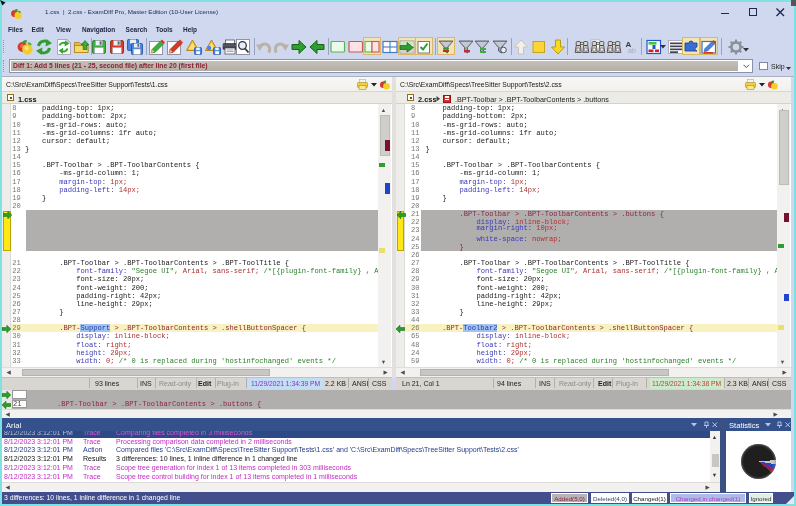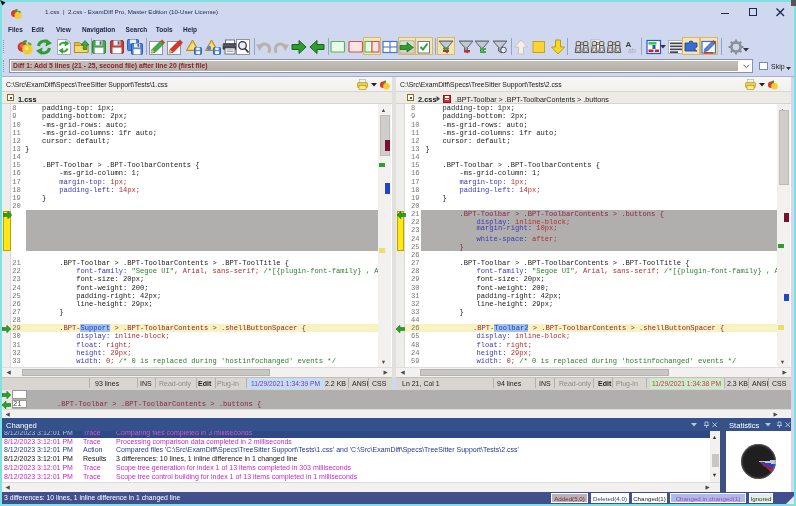--- a/index.html
+++ b/index.html
@@ -428,42 +428,42 @@
     <pre class="code" style="left:29.5px;top:90.35px">    }</pre>
     <div class="ln" style="top:98.50px;left:15px">20</div>
     <div style="position:absolute;left:24.5px;top:106.65px;width:356.5px;height:40.75px;background:#b1aeae"></div>
     <div class="ln" style="top:106.65px;left:15px">21</div>
     <pre class="code" style="left:29.5px;top:106.65px"><span style="color:#8c2743">        .BPT-Toolbar &gt; .BPT-ToolbarContents &gt; .buttons {</span></pre>
     <div class="ln" style="top:114.80px;left:15px">22</div>
     <pre class="code" style="left:29.5px;top:114.80px">            <span style="color:#3a3ab8">display:</span> <span style="color:#b03030">inline-block;</span></pre>
     <div class="ln" style="top:122.95px;left:15px">23</div>
     <pre class="code" style="left:29.5px;top:120px">            <span style="color:#3a3ab8">margin-right:</span> <span style="color:#b03030">10px;</span></pre>
     <div class="ln" style="top:131.10px;left:15px">24</div>
-    <pre class="code" style="left:29.5px;top:131.10px">            <span style="color:#3a3ab8">white-space:</span> <span style="color:#b03030">after;</span></pre>
+    <pre class="code" style="left:29.5px;top:131.10px">            <span style="color:#3a3ab8">white-space:</span> <span style="color:#b03030">nowrap;</span></pre>
     <div class="ln" style="top:139.25px;left:15px">25</div>
     <pre class="code" style="left:29.5px;top:139.25px"><span style="color:#8c2743">        }</span></pre>
     <div class="ln" style="top:147.40px;left:15px">26</div>
     <div class="ln" style="top:155.55px;left:15px">27</div>
     <pre class="code" style="left:29.5px;top:155.55px">        .BPT-Toolbar &gt; .BPT-ToolbarContents &gt; .BPT-ToolTitle {</pre>
     <div class="ln" style="top:163.70px;left:15px">28</div>
     <pre class="code" style="left:29.5px;top:163.70px">            <span style="color:#3a3ab8">font-family:</span> <span style="color:#2a7f2a">"Segoe UI"</span><span style="color:#b03030">, Arial, sans-serif;</span> <span style="color:#2a7f2a">/*[{plugin-font-family} , Arial, sans-serif}]*/</span></pre>
     <div class="ln" style="top:171.85px;left:15px">29</div>
     <pre class="code" style="left:29.5px;top:171.85px">            font-size: 20px;</pre>
     <div class="ln" style="top:180.00px;left:15px">30</div>
     <pre class="code" style="left:29.5px;top:180.00px">            font-weight: 200;</pre>
     <div class="ln" style="top:188.15px;left:15px">31</div>
     <pre class="code" style="left:29.5px;top:188.15px">            padding-right: 42px;</pre>
     <div class="ln" style="top:196.30px;left:15px">32</div>
     <pre class="code" style="left:29.5px;top:196.30px">            line-height: 29px;</pre>
     <div class="ln" style="top:204.45px;left:15px">33</div>
     <pre class="code" style="left:29.5px;top:204.45px">        }</pre>
     <div class="ln" style="top:212.60px;left:15px">44</div>
     <div style="position:absolute;left:9px;top:220.75px;width:372px;height:8.15px;background:#f8f1c0"></div>
     <div class="ln" style="top:220.75px;left:15px">26</div>
-    <pre class="code" style="left:43px;top:220.75px"><span style="color:#8c2743">        .BPT-</span><span style="background:#a3c3ee;color:#1d3fae">Toolbar2</span><span style="color:#8c2743"> &gt; .BPT-ToolbarContents &gt; .shellButtonSpacer {</span></pre>
+    <pre class="code" style="left:12px;top:220.75px"><span style="color:#8c2743">        .BPT-</span><span style="background:#a3c3ee;color:#1d3fae">Toolbar2</span><span style="color:#8c2743"> &gt; .BPT-ToolbarContents &gt; .shellButtonSpacer {</span></pre>
     <div class="ln" style="top:228.90px;left:15px">65</div>
     <pre class="code" style="left:29.5px;top:228.90px">            <span style="color:#3a3ab8">display:</span> <span style="color:#b03030">inline-block;</span></pre>
     <div class="ln" style="top:237.05px;left:15px">48</div>
     <pre class="code" style="left:29.5px;top:237.05px">            <span style="color:#3a3ab8">float:</span> <span style="color:#b03030">right;</span></pre>
     <div class="ln" style="top:245.20px;left:15px">24</div>
     <pre class="code" style="left:29.5px;top:245.20px">            <span style="color:#3a3ab8">height:</span> <span style="color:#b03030">29px;</span></pre>
     <div class="ln" style="top:253.35px;left:15px">59</div>
     <pre class="code" style="left:29.5px;top:253.35px">            <span style="color:#3a3ab8">width:</span> <span style="color:#b03030">0;</span> <span style="color:#2a7f2a">/* 0 is replaced during 'hostinfochanged' events */</span></pre>
   </div>
 <div class="abs" style="left:2.5px;top:210.6px;width:8px;height:40.7px;background:#ffe813;border:1px solid #b8a400"></div>
@@ -554,21 +554,21 @@
 <div class="abs" style="left:12px;top:399.7px;width:15px;height:8.5px;background:#fff;border:0.5px solid #999"></div>
 <div class="abs" style="left:13px;top:400px;font-family:'Liberation Mono',monospace;font-size:7.1px;color:#444">21</div>
 <svg style="position:absolute;left:1.5px;top:400.5px" width="9" height="8" viewBox="0 0 8.2 7">
     <polygon points="8,2.2 3.6,2.2 3.6,0 0,3.5 3.6,7 3.6,4.8 8,4.8" fill="#27a327" stroke="#156515" stroke-width="0.5"></polygon>
   </svg>
 <pre class="code" style="left:57px;top:400.3px;color:#8c2743">.BPT-Toolbar &gt; .BPT-ToolbarContents &gt; .buttons {</pre>
 <div class="abs" style="left:2px;top:409px;width:789px;height:9px;background:#f2f1ef;border-top:1px solid #dddbd8"></div>
 <div class="sarr" style="left:2px;top:409.5px">◀</div>
 <div class="sarr" style="left:770px;top:409.5px">▶</div>
 <div class="abs" style="left:2px;top:418px;width:721px;height:13px;background:#35518b"></div>
-<div class="abs" style="left:6px;top:420.5px;font-size:7.6px;color:#fff">Changed</div>
+<div class="abs" style="left:6px;top:420.5px;font-size:7.6px;color:#fff">Arial</div>
 <svg class="abs" style="left:691px;top:423px" width="7" height="5">
     <polygon points="0,0 6,0 3,3.5" fill="#b9c6dd"></polygon>
   </svg>
 <svg class="abs" style="left:702.5px;top:420.5px" width="7" height="8" viewBox="0 0 7 8">
     <path d="M2,1 L5,1 L5,4.5 L2,4.5 Z M3.5,4.5 L3.5,7 M1,4.5 L6,4.5" stroke="#b9c6dd" stroke-width="0.9" fill="none"></path>
   </svg>
 <svg class="abs" style="left:712px;top:421.5px" width="6" height="6">
     <path d="M0.5,0.5 L5,5 M5,0.5 L0.5,5" stroke="#b9c6dd" stroke-width="1"></path>
   </svg>
 <div class="abs" style="left:2px;top:431px;width:710px;height:51px;background:#fff"></div>

